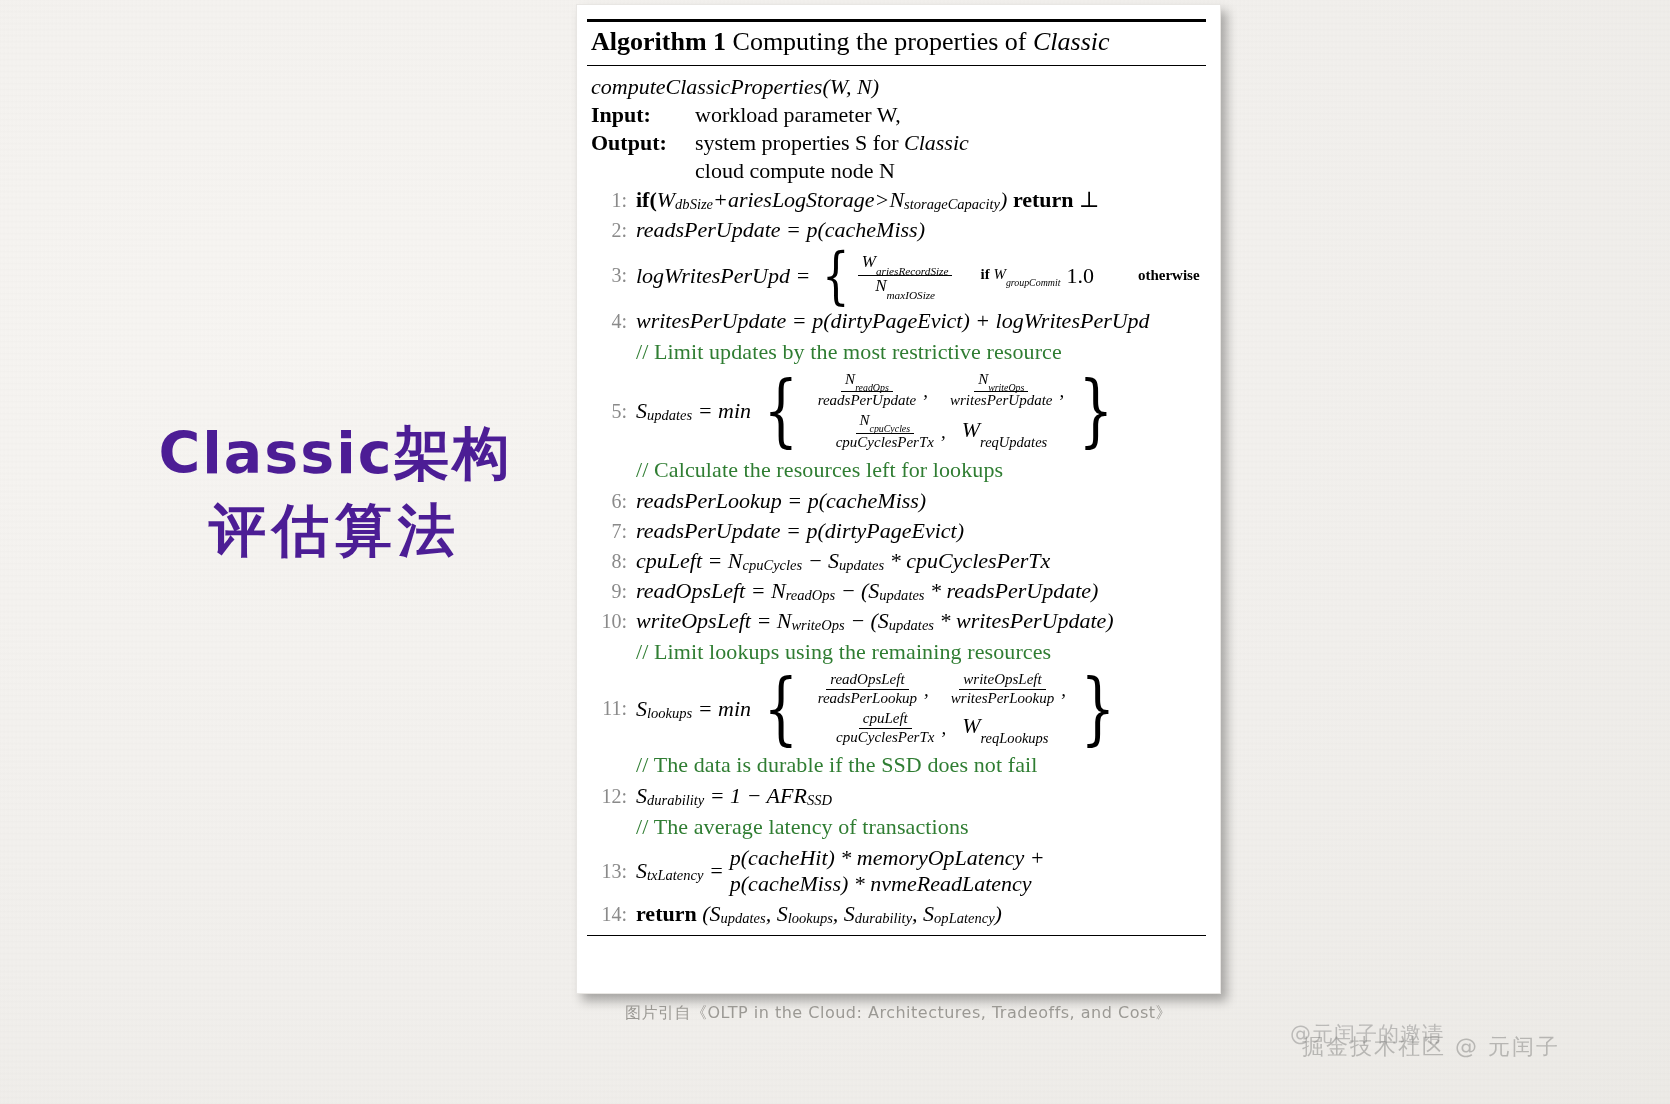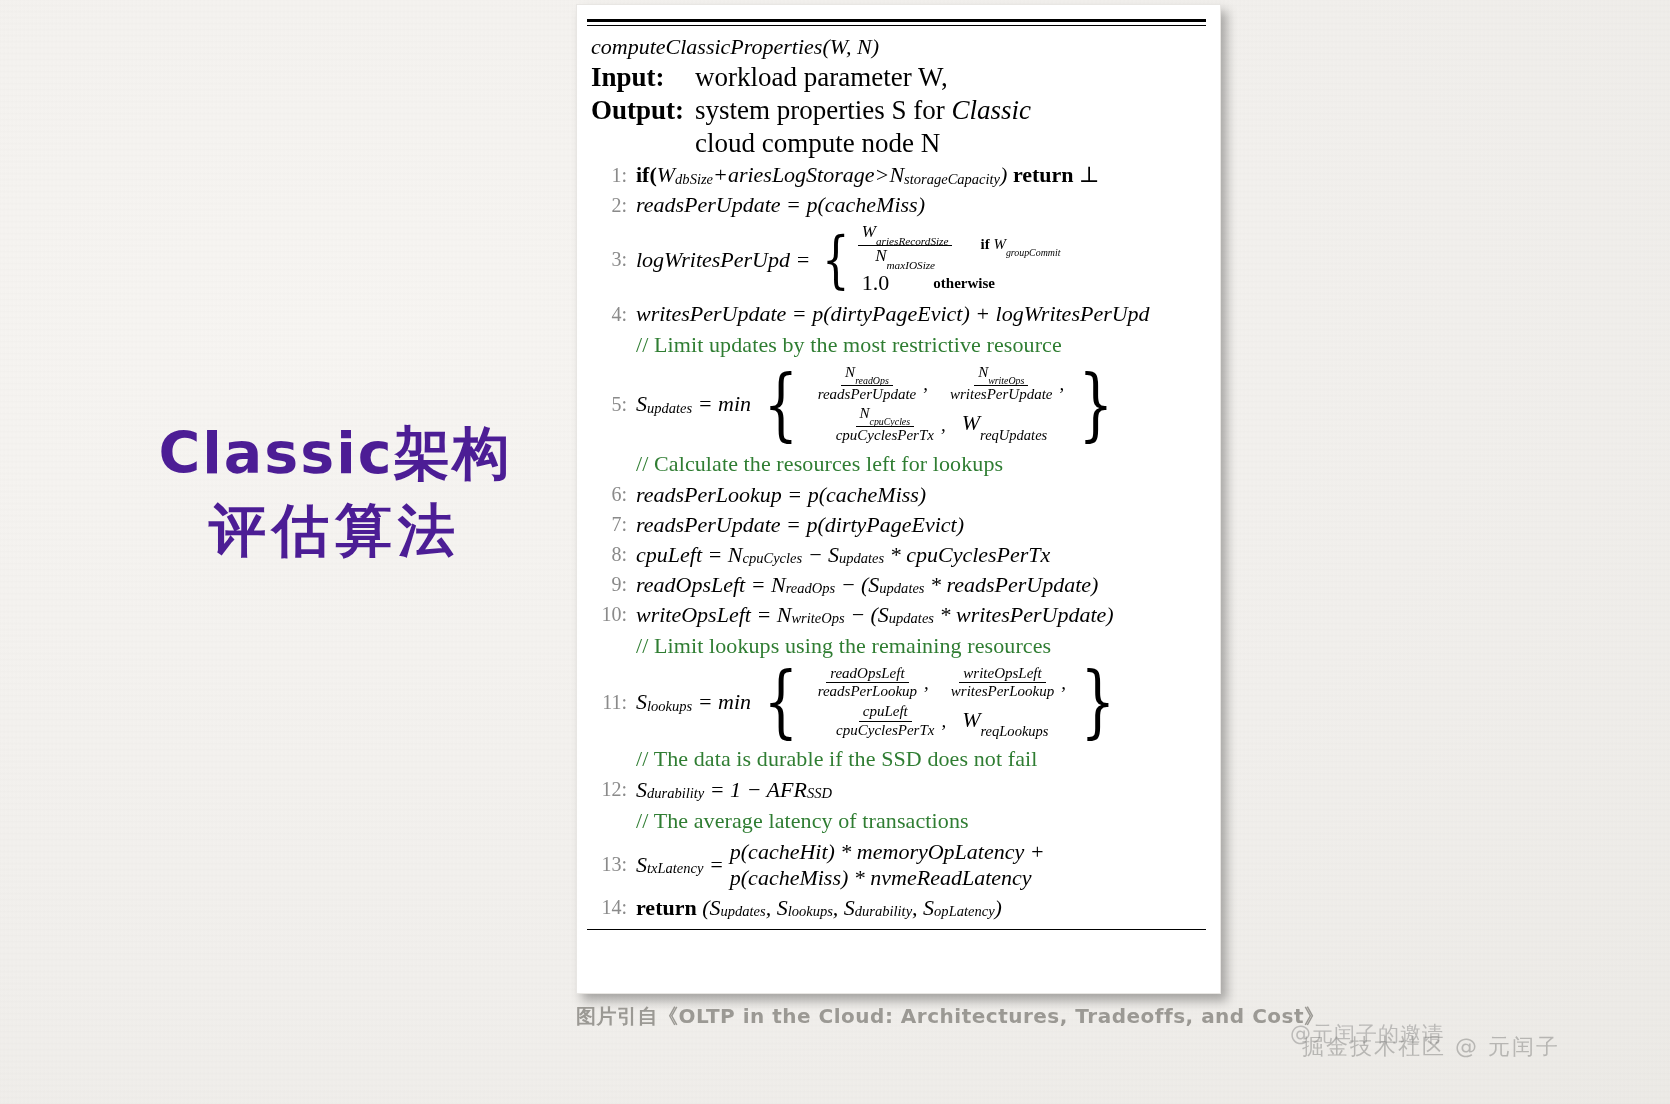--- a/index.html
+++ b/index.html
@@ -70,21 +70,21 @@
   #algo-title .b { font-weight: 700; }
   #algo-title .it { font-style: italic; }
 
   .sig-line {
     font-size: 22px;
     font-style: italic;
     padding: 3px 0 1px 4px;
   }
   .io-row {
     display: flex;
-    font-size: 27px;
+    font-size: 22px;
     padding: 1px 0 1px 4px;
   }
   .io-label { font-weight: 700; min-width: 104px; }
   .io-val   { }
   .io-val .it { font-style: italic; }
 
   
   .line {
     display: flex;
     align-items: center;
@@ -160,21 +160,21 @@
     line-height: 0.92;
     font-style: normal;
     display: flex;
     align-items: center;
     transform: scaleX(0.7);
     font-family: "DejaVu Serif", serif;
   }
   .brace-tall { font-size: 78px; }
   .cases-rows {
     display: flex;
-    flex-direction: column;
+    flex-direction: row;
     justify-content: flex-start;
   }
   .case-row {
     display: flex;
     align-items: center;
     white-space: nowrap;
     padding: 1px 0;
   }
   .case-cond {
     margin-left: 26px;
@@ -219,25 +219,24 @@
   .bigfrac .r1, .bigfrac .r2 { font-size: 22px; white-space: nowrap; }
 
   
   #caption {
     position: absolute;
     left: 576px;
     top: 1003px;
     width: 645px;
     text-align: center;
     color: #9b9994;
-    font-size: 20px;
+    font-size: 16px;
     font-family: "DejaVu Sans", sans-serif;
     letter-spacing: 0.5px;
     white-space: nowrap;
-    font-weight: bold;
   }
 
   
   #watermark-layer {
     position: absolute;
     left: 1290px;
     top: 1018px;
     width: 360px;
     height: 46px;
     pointer-events: none;
@@ -267,20 +266,23 @@
 
 <div id="slide-title">
   <span class="tline">Classic架构</span>
   <span class="tline tline2">评估算法</span>
 </div>
 
 <div id="algorithm-card">
 
   <div class="rule-top"></div>
 
+  <div id="algo-title">
+    <span class="b">Algorithm 1</span><span class="rm"> Computing the properties of </span><span class="it">Classic</span>
+  </div>
 
   <div class="rule-mid"></div>
 
   <div class="sig-line">computeClassicProperties(W, N)</div>
 
   <div class="io-row">
     <span class="io-label">Input:</span>
     <span class="io-val">workload parameter W,</span>
   </div>
   <div class="io-row">

